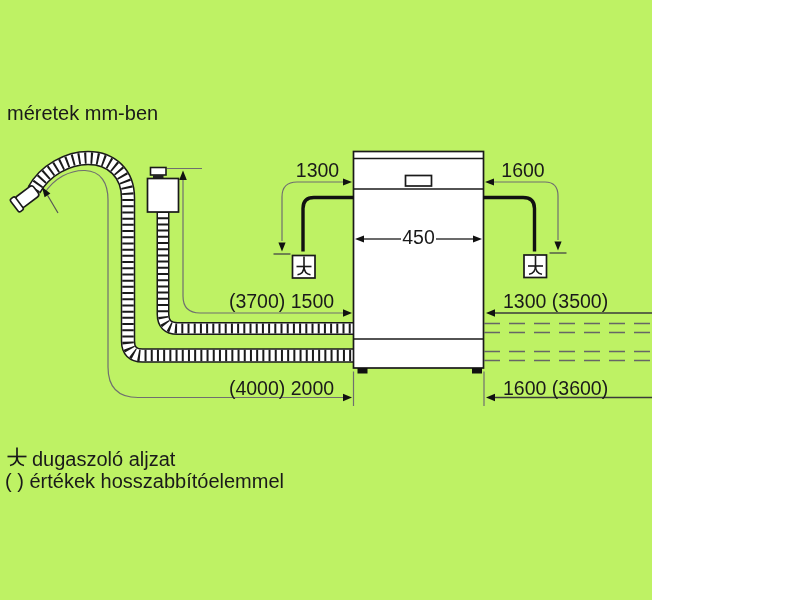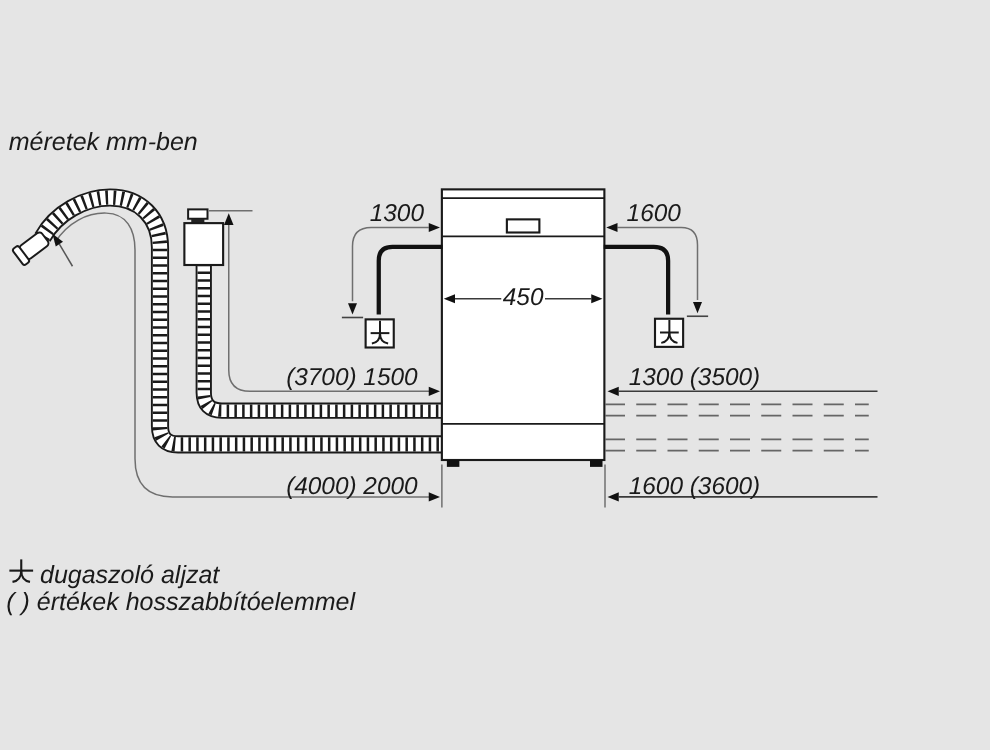--- a/index.html
+++ b/index.html
@@ -1,16 +1,16 @@
 <!DOCTYPE html>
 <html><head>
 <meta charset="utf-8">
 <style>
   html,body{margin:0;padding:0;background:#ffffff;}
-  .stage{position:relative;width:792px;height:600px;background:#e5e5e5;overflow:hidden;font-style:italic;}
+  .stage{position:relative;width:652px;height:600px;background:#bef264;overflow:hidden;}
   svg{display:block;}
   text{font-family:"Liberation Sans", sans-serif;fill:#1a1a1a;}
   .t-title{font-size:20px;}
   .t-dim{font-size:19.5px;}
   .t-legend{font-size:20px;}
   .thin{stroke:#6f6f6f;stroke-width:1.2;fill:none;}
   .dimline{stroke:#3a3a3a;stroke-width:1.3;fill:none;}
   .arrow{fill:#111;stroke:none;}
   .dash{stroke:#666;stroke-width:1.3;fill:none;stroke-dasharray:16 9;}
 </style>

